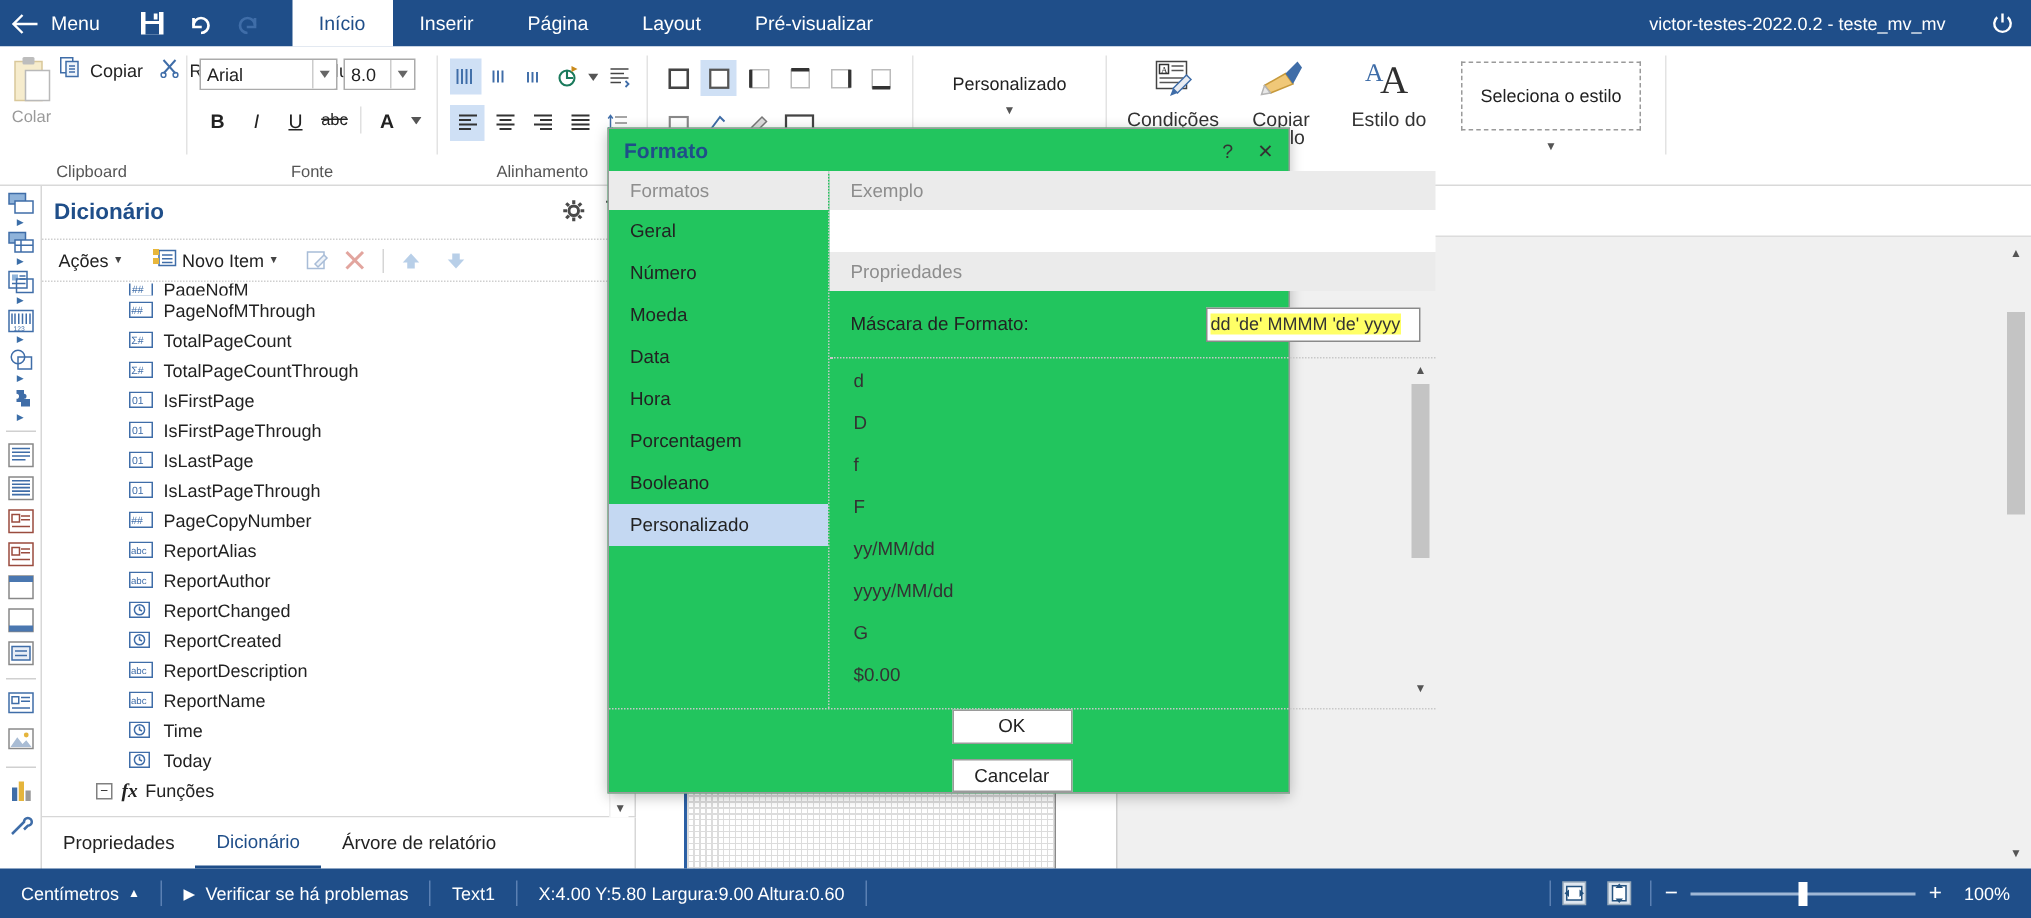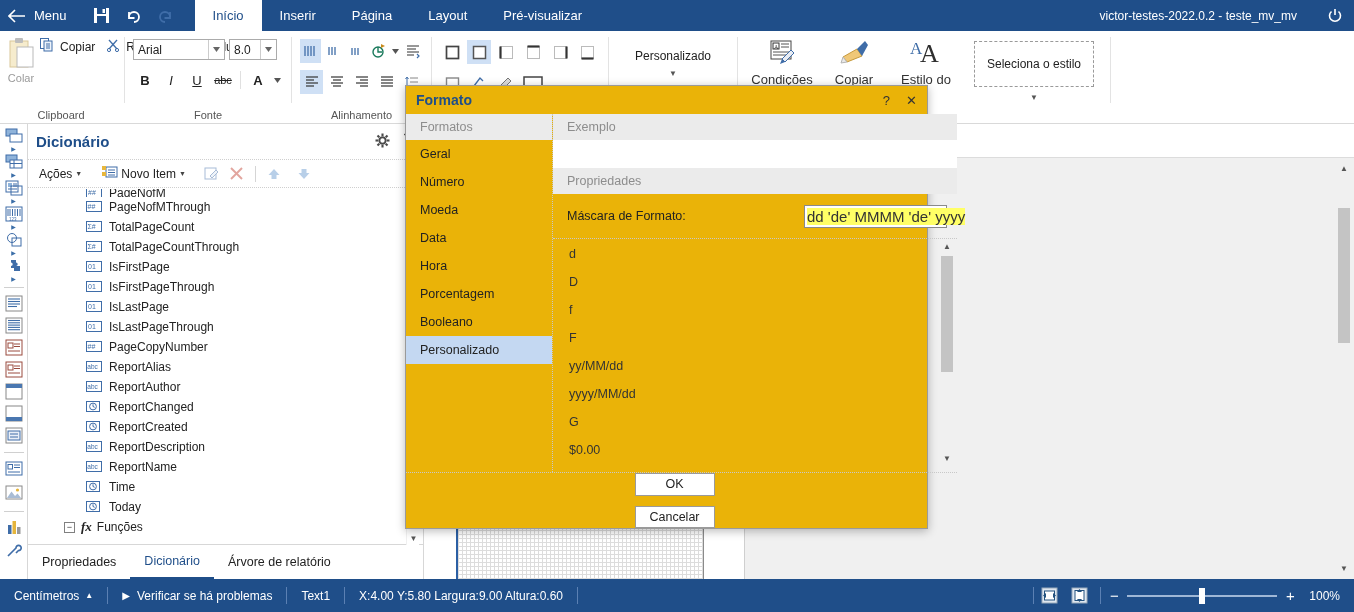--- a/index.html
+++ b/index.html
@@ -155,22 +155,22 @@
               width:8px; height:8px; margin-top:14px;}
   .rightpane{ position:absolute; left:320px; top:34px; width:610px; height:421px;
               background:#f0f0f0; border-left:1px solid #cfcfcf;}
   .rp-scroll{ position:absolute; right:4px; top:6px; width:12px; height:409px; }
   .rp-scroll .rthumb{ position:absolute; left:0; top:44px; width:12px; height:135px; background:#c4c4c4;}
   .rp-scroll .rup{ position:absolute; top:0; left:0; width:12px; text-align:center; font-size:8px; color:#555;}
   .rp-scroll .rdn{ position:absolute; bottom:0; left:0; width:12px; text-align:center; font-size:8px; color:#555;}
 
   
   #dialog{
-    position:absolute; left:405px; top:85px; width:523px; height:444px;
-    background:#eab308; border:1px solid #9a9a9a; box-shadow:0 2px 9px rgba(0,0,0,.28);
+    position:absolute; left:405px; top:85px; width:455px; height:444px;
+    background:#22c55e; border:1px solid #9a9a9a; box-shadow:0 2px 9px rgba(0,0,0,.28);
     z-index:50;
   }
   .dlg-title{ height:28px; display:flex; align-items:center; padding:0 10px; }
   .dlg-title .t{ color:#1f4e89; font-size:14px; font-weight:bold; }
   .dlg-title .acts{ margin-left:auto; display:flex; align-items:center; gap:16px; }
   .dlg-title .acts span{ cursor:pointer; font-size:13px; color:#333; }
   .dlg-body{ position:absolute; left:0; top:28px; width:551px; height:358px; display:flex; }
   .dlg-left{ width:147px; border-right:1px dotted #c8c8c8; }
   .dl-hdr{ height:26px; background:#ebebeb; display:flex; align-items:center; padding-left:14px;
            font-size:12.5px; color:#8d8d8d; }
@@ -179,21 +179,21 @@
   .dl-item.sel{ background:#c4d8f2; }
   .dlg-right{ flex:1; position:relative; }
   .dr-hdr{ height:26px; background:#ebebeb; display:flex; align-items:center; padding-left:14px;
            font-size:12.5px; color:#8d8d8d; }
   .dr-example{ height:28px; background:#ffffff; }
   .dr-prop{ display:flex; align-items:center; height:45px; padding:0 10px 0 14px;
             border-bottom:1px dotted #c8c8c8;}
   .dr-prop .lb{ font-size:12.5px; color:#222; }
   .maskbox{ margin-left:auto; width:143px; height:23px; border:1px solid #8a8a8a; background:#fff;
             display:flex; align-items:center; padding-left:2px; }
-  .maskbox .mv{ font-size:15px; background:#ffff66; color:#333; white-space:nowrap;}
+  .maskbox .mv{ font-size:12px; background:#ffff66; color:#333; white-space:nowrap;}
   .dr-list{ position:absolute; left:0; top:126px; right:0; bottom:0; overflow:hidden; }
   .fmt-item{ height:28px; display:flex; align-items:center; padding-left:16px; font-size:12.5px;
              color:#333; cursor:pointer;}
   .dr-scroll{ position:absolute; right:3px; top:128px; width:14px; bottom:4px; }
   .dr-scroll .u,.dr-scroll .d{ height:14px; text-align:center; font-size:8px; color:#555; cursor:pointer;}
   .dr-scroll .th{ position:absolute; top:14px; left:1px; width:12px; height:116px; background:#c4c4c4;}
   .dlg-foot{ position:absolute; left:0; bottom:0; width:551px; height:56px;
              border-top:1px dotted #c8c8c8; display:flex; align-items:center;
              justify-content:flex-end; gap:10px; padding-right:14px;flex-direction:column;}
   .dbtn{ width:80px; height:26px; border:1px solid #9a9a9a; background:#fff; font-size:12.5px;

